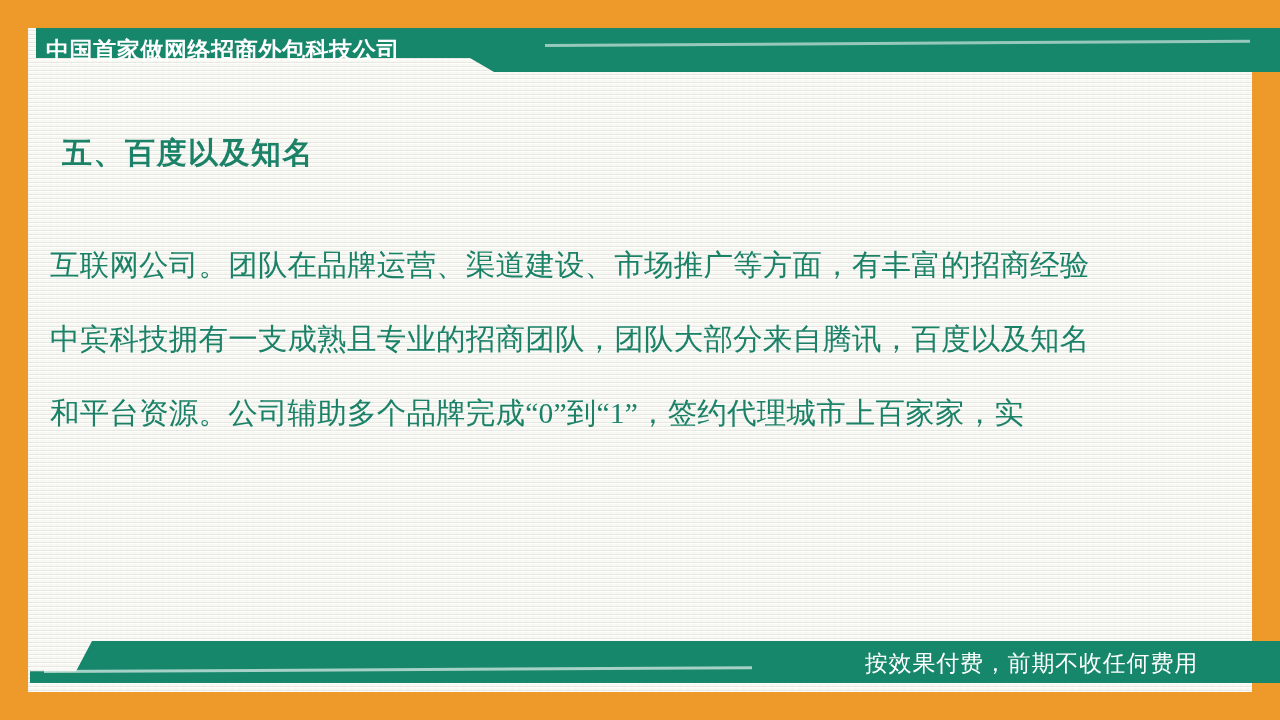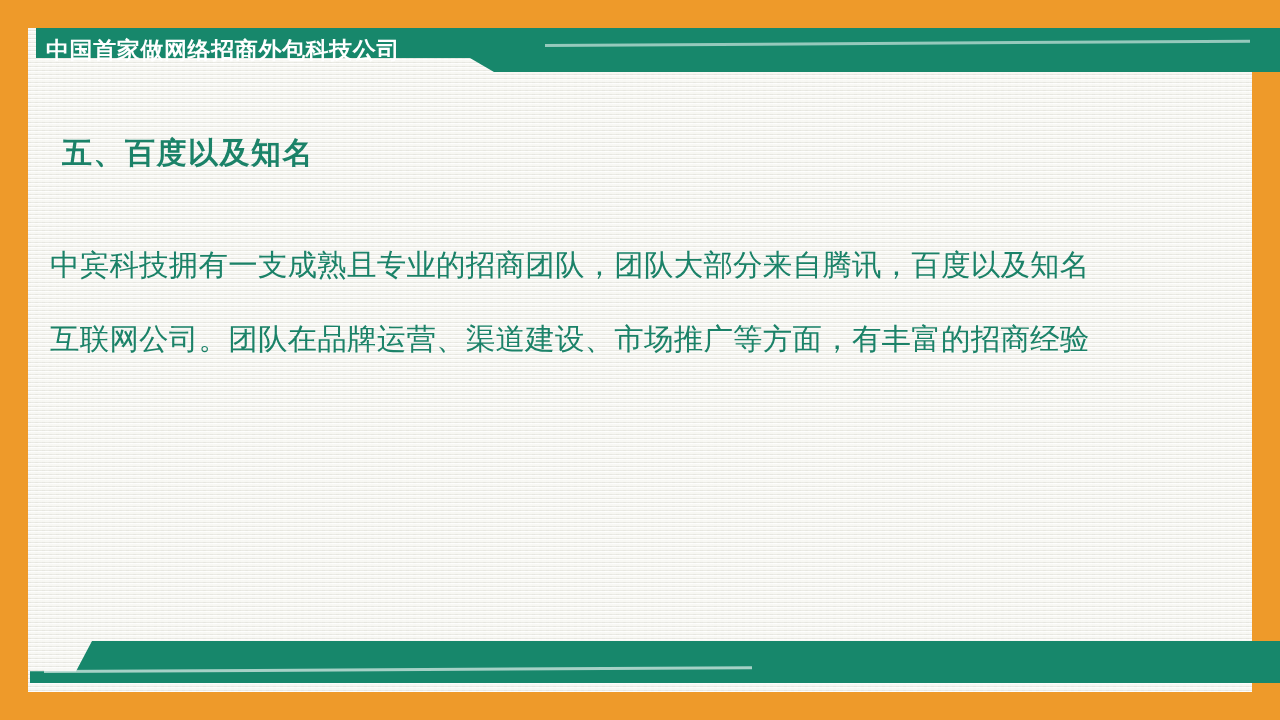--- a/index.html
+++ b/index.html
@@ -152,20 +152,22 @@
 
   <div class="paper"></div>
 
   <div class="header-band"></div>
   <div class="header-hairline"></div>
   <div class="header-title">中国首家做网络招商外包科技公司</div>
 
   <div class="section-title">五、百度以及知名</div>
 
   <div class="body-copy">
+    <span class="body-line">互联网公司。团队在品牌运营、渠道建设、市场推广等方面，有丰富的招商经验</span>
     <span class="body-line">中宾科技拥有一支成熟且专业的招商团队，团队大部分来自腾讯，百度以及知名</span>
-    <span class="body-line">互联网公司。团队在品牌运营、渠道建设、市场推广等方面，有丰富的招商经验</span>
+    <span class="body-line">和平台资源。公司辅助多个品牌完成“0”到“1”，签约代理城市上百家家，实</span>
   </div>
 
   <div class="footer-band"></div>
   <div class="footer-hairline"></div>
+  <div class="footer-text">按效果付费，前期不收任何费用</div>
 
 </div>
 
 </body></html>

